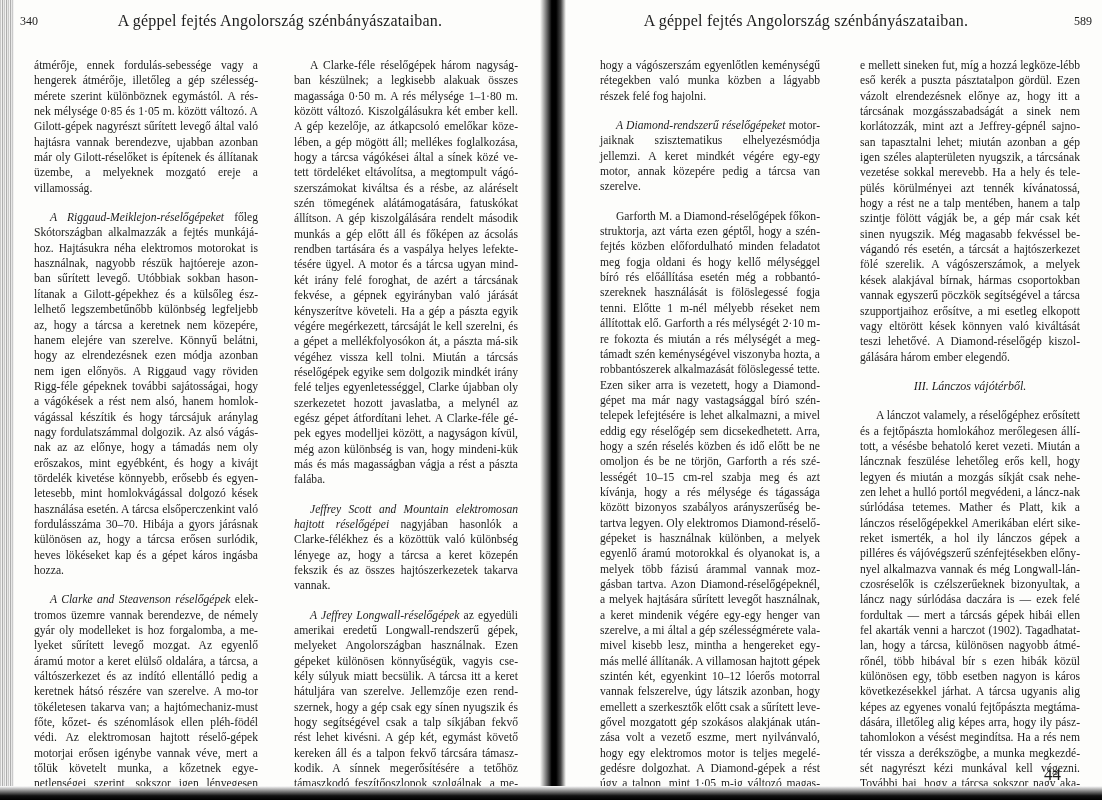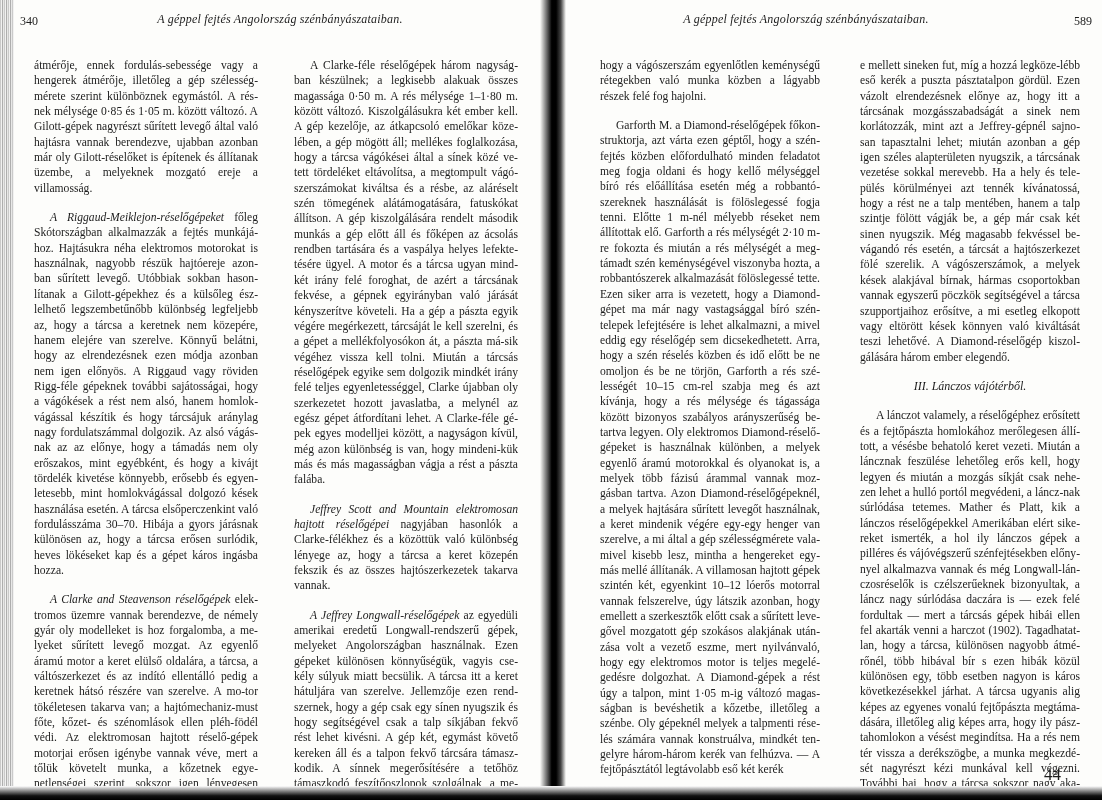--- a/index.html
+++ b/index.html
@@ -20,21 +20,21 @@
   }
   .gutter {
     position:absolute; left:540px; top:0; width:26px; height:800px;
     background:linear-gradient(90deg,#fdfdfb 0,#555 30%,#000 45%,#000 62%,#444 80%,#fdfdfb 100%);
   }
   .bottom-edge {
     position:absolute; left:0; top:786px; width:1102px; height:14px;
     background:linear-gradient(180deg,#fff 0,#888 35%,#111 70%,#000 100%);
   }
   .header {
-    position:absolute; top:12px; font-size:12px; font-style:italic; letter-spacing:.2px;
+    position:absolute; top:12px; font-size:16px; letter-spacing:.2px;
   }
   .page-number { position:absolute; top:14px; font-size:12px; }
   .left .page-number { left:20px; }
   .left .header { left:110px; width:340px; text-align:center; }
   .right .page-number { left:508px; }
   .right .header { left:40px; width:400px; text-align:center; }
   .footer-sig { position:absolute; font-size:17px; }
   .right .footer-sig { left:478px; top:765px; }
 
   .col {
@@ -73,20 +73,21 @@
       </div>
   </div>
 
   <div class="gutter"></div>
 
   <div class="page right">
     <div class="header">A géppel fejtés Angolország szénbányászataiban.</div>
     <div class="page-number">589</div>
     <div class="col c1">
         <p class="para"><span>hogy a vágószerszám egyenlőtlen keménységű rétegekben való munka közben a lágyabb részek felé fog hajolni.</span></p>
+        <p class="para indent"><span class="lead">A Diamond-rendszerű réselőgépeket</span><span> motor-jaiknak szisztematikus elhelyezésmódja jellemzi. A keret mindkét végére egy-egy motor, annak közepére pedig a tárcsa van szerelve.</span></p>
         <p class="para indent"><span>Garforth M. a Diamond-réselőgépek főkon-struktorja, azt várta ezen géptől, hogy a szén-fejtés közben előfordulható minden feladatot meg fogja oldani és hogy kellő mélységgel bíró rés előállítása esetén még a robbantó-szereknek használását is fölöslegessé fogja tenni. Előtte 1 m-nél mélyebb réseket nem állítottak elő. Garforth a rés mélységét 2·10 m-re fokozta és miután a rés mélységét a meg-támadt szén keménységével viszonyba hozta, a robbantószerek alkalmazását fölöslegessé tette. Ezen siker arra is vezetett, hogy a Diamond-gépet ma már nagy vastagsággal bíró szén-telepek lefejtésére is lehet alkalmazni, a mivel eddig egy réselőgép sem dicsekedhetett. Arra, hogy a szén réselés közben és idő előtt be ne omoljon és be ne törjön, Garforth a rés szé-lességét 10–15 cm-rel szabja meg és azt kívánja, hogy a rés mélysége és tágassága között bizonyos szabályos arányszerűség be-tartva legyen. Oly elektromos Diamond-réselő-gépeket is használnak különben, a melyek egyenlő áramú motorokkal és olyanokat is, a melyek több fázisú árammal vannak moz-gásban tartva. Azon Diamond-réselőgépeknél, a melyek hajtására sűrített levegőt használnak, a keret mindenik végére egy-egy henger van szerelve, a mi által a gép szélességmérete vala-mivel kisebb lesz, mintha a hengereket egy-más mellé állítanák. A villamosan hajtott gépek szintén két, egyenkint 10–12 lóerős motorral vannak felszerelve, úgy látszik azonban, hogy emellett a szerkesztők előtt csak a sűrített leve-gővel mozgatott gép szokásos alakjának után-zása volt a vezető eszme, mert nyilvánvaló, hogy egy elektromos motor is teljes megelé-gedésre dolgozhat. A Diamond-gépek a rést úgy a talpon, mint 1·05 m-ig változó magas-ságban is bevéshetik a kőzetbe, illetőleg a szénbe. Oly gépeknél melyek a talpmenti rése-lés számára vannak konstruálva, mindkét ten-gelyre három-három kerék van felhúzva. — A fejtőpásztától legtávolabb eső két kerék</span></p>
       </div>
     <div class="col c2">
         <p class="para"><span>e mellett sineken fut, míg a hozzá legköze-lébb eső kerék a puszta pásztatalpon gördül. Ezen vázolt elrendezésnek előnye az, hogy itt a tárcsának mozgásszabadságát a sinek nem korlátozzák, mint azt a Jeffrey-gépnél sajno-san tapasztalni lehet; miután azonban a gép igen széles alapterületen nyugszik, a tárcsának vezetése sokkal merevebb. Ha a hely és tele-pülés körülményei azt tennék kívánatossá, hogy a rést ne a talp mentében, hanem a talp szintje fölött vágják be, a gép már csak két sinen nyugszik. Még magasabb fekvéssel be-vágandó rés esetén, a tárcsát a hajtószerkezet fölé szerelik. A vágószerszámok, a melyek kések alakjával bírnak, hármas csoportokban vannak egyszerű pöczkök segítségével a tárcsa szupportjaihoz erősítve, a mi esetleg elkopott vagy eltörött kések könnyen való kiváltását teszi lehetővé. A Diamond-réselőgép kiszol-gálására három ember elegendő.</span></p>
         <div class="section-title">III. Lánczos vájótérből.</div>
         <p class="para indent"><span>A lánczot valamely, a réselőgéphez erősített és a fejtőpászta homlokához merőlegesen állí-tott, a vésésbe behatoló keret vezeti. Miután a láncznak feszülése lehetőleg erős kell, hogy legyen és miután a mozgás síkját csak nehe-zen lehet a hulló portól megvédeni, a láncz-nak súrlódása tetemes. Mather és Platt, kik a lánczos réselőgépekkel Amerikában elért sike-reket ismerték, a hol ily lánczos gépek a pilléres és vájóvégszerű szénfejtésekben előny-nyel alkalmazva vannak és még Longwall-lán-czosréselők is czélszerűeknek bizonyultak, a láncz nagy súrlódása daczára is — ezek felé fordultak — mert a tárcsás gépek hibái ellen fel akarták venni a harczot (1902). Tagadhatat-lan, hogy a tárcsa, különösen nagyobb átmé-rőnél, több hibával bír s ezen hibák közül különösen egy, több esetben nagyon is káros következésekkel járhat. A tárcsa ugyanis alig képes az egyenes vonalú fejtőpászta megtáma-dására, illetőleg alig képes arra, hogy ily pász-tahomlokon a vésést megindítsa. Ha a rés nem tér vissza a derékszögbe, a munka megkezdé-sét nagyrészt kézi munkával kell végezni. További baj, hogy a tárcsa sokszor nagy aka-dályt képez arra, hogy az egész réselőgépet egyik fejtőhelyről a másikra, egyik vájótérből a másikba átvinni lehessen, többnyire le kell</span></p>
       </div>
     <div class="footer-sig">44</div>
   </div>
 

